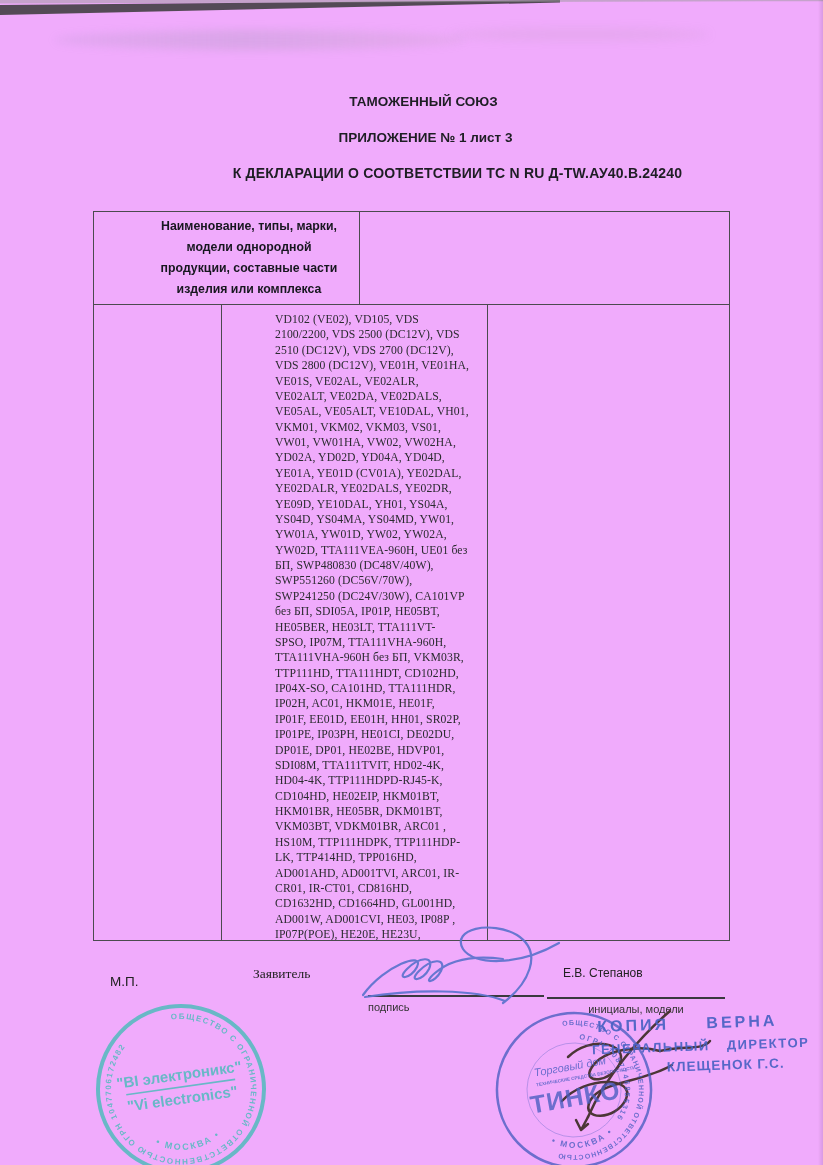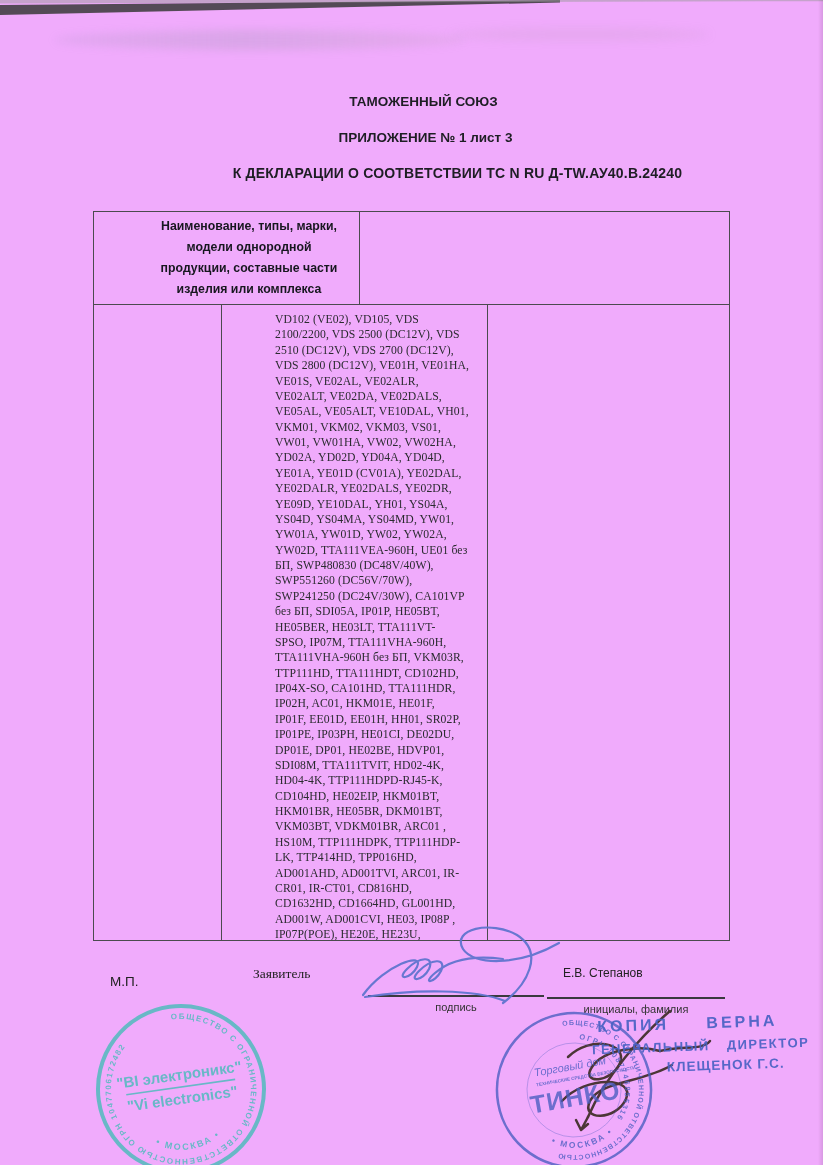--- a/index.html
+++ b/index.html
@@ -33,21 +33,21 @@
     font-weight:bold;font-size:12.3px;line-height:21px;color:#17171f;white-space:pre-line;padding:0 6px;}
   .models-cell{padding:7px 2px 0 8px;font-size:11.7px;line-height:15.37px;
     white-space:pre;overflow:hidden;color:#2b2b30;letter-spacing:.1px;font-family:Liberation Serif, serif;}
 
   .abs{position:absolute;}
   .mp-label{left:110px;top:966px;font-size:13.5px;color:#222;margin-top:8px;}
   .applicant-label{left:253px;top:966px;font-size:13.5px;color:#222;font-family:Liberation Serif, serif;}
   .signer-name{left:563px;top:966px;font-size:12px;color:#222;}
   .sig-line{left:368px;top:995px;width:176px;height:1.6px;background:#3a3a3e;}
   .name-line{left:547px;top:997px;width:178px;height:1.6px;background:#3a3a3e;}
-  .sig-caption{left:368px;top:1001px;width:176px;text-align:center;font-size:11px;color:#333;}
+  .sig-caption{left:368px;top:1001px;width:176px;font-size:11px;color:#333;}
   .name-caption{left:547px;top:1003px;width:178px;text-align:center;font-size:11px;color:#333;}
 
   .stamp-teal{left:92px;top:1000px;transform:rotate(-8deg);opacity:.9;}
   .stamp-tinko{left:490px;top:1006px;transform:rotate(-10deg);opacity:.9;}
   .copy-stamp{left:598px;top:1014px;width:230px;transform:rotate(-2deg);
     color:#4a62c4;font-weight:bold;opacity:.92;}
   .copy-l1{font-size:16px;letter-spacing:3px;word-spacing:30px;}
   .copy-l2{font-size:13px;letter-spacing:1.5px;word-spacing:12px;margin-top:6px;margin-left:-6px;}
   .copy-l3{font-size:13.5px;letter-spacing:1px;margin-top:5px;margin-left:68px;}
 
@@ -124,21 +124,21 @@
       <div class="c3"></div>
     </div>
   </div>
 
   <div class="abs mp-label">М.П.</div>
   <div class="abs applicant-label">Заявитель</div>
   <div class="abs signer-name">Е.В. Степанов</div>
   <div class="abs sig-line"></div>
   <div class="abs name-line"></div>
   <div class="abs sig-caption">подпись</div>
-  <div class="abs name-caption">инициалы, фамилия</div>
+  <div class="abs name-caption">инициалы, модели</div>
 
   <svg class="abs sig-applicant" width="215" height="88" viewBox="0 0 215 88">
     <g fill="none" stroke="#6175cf" stroke-width="2.2" stroke-linecap="round" opacity="0.95">
       <path d="M8,72 C30,42 70,28 62,44 C56,56 40,58 52,46 C64,34 80,32 74,46 C68,58 52,60 64,48 C76,36 92,34 86,48 C80,60 66,62 80,50 C96,36 118,32 148,36"></path>
       <path d="M148,80 C172,62 190,30 162,12 C136,-3 96,6 108,26 C118,42 162,44 204,20"></path>
       <path d="M10,74 C60,66 120,66 150,78"></path>
     </g>
   </svg>
 
   <svg class="abs sig-director" width="170" height="130" viewBox="0 0 170 130">

